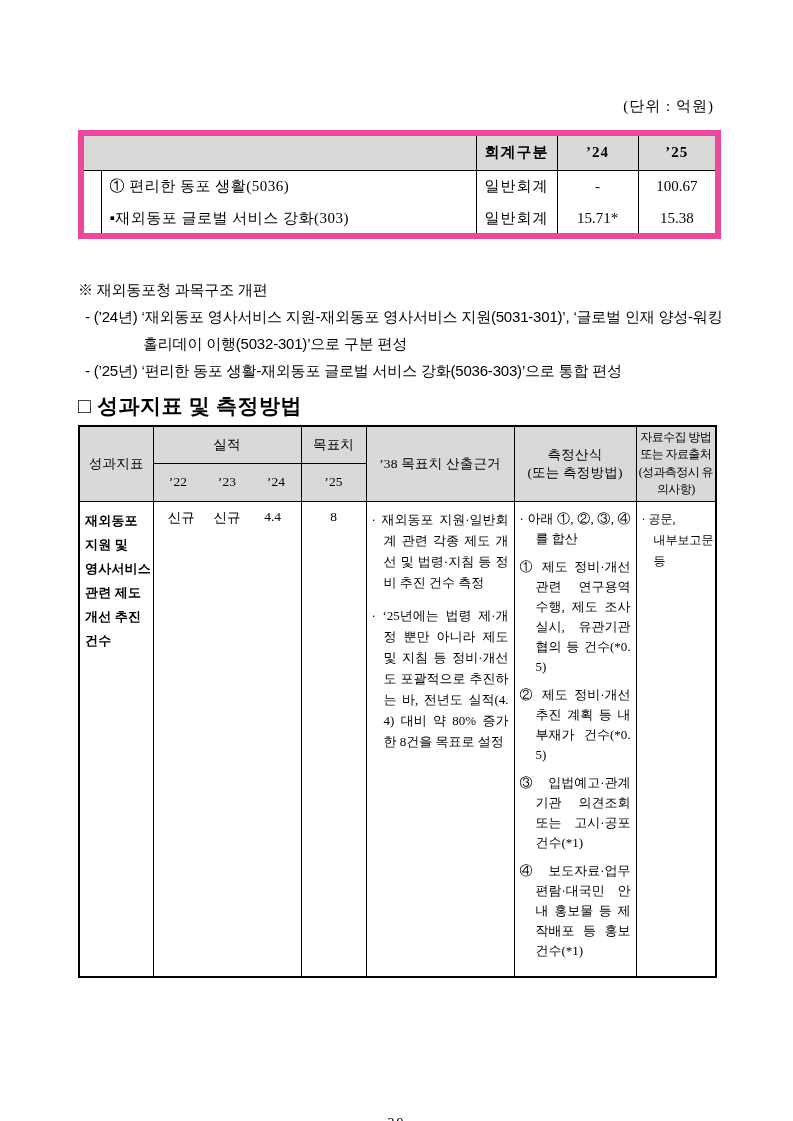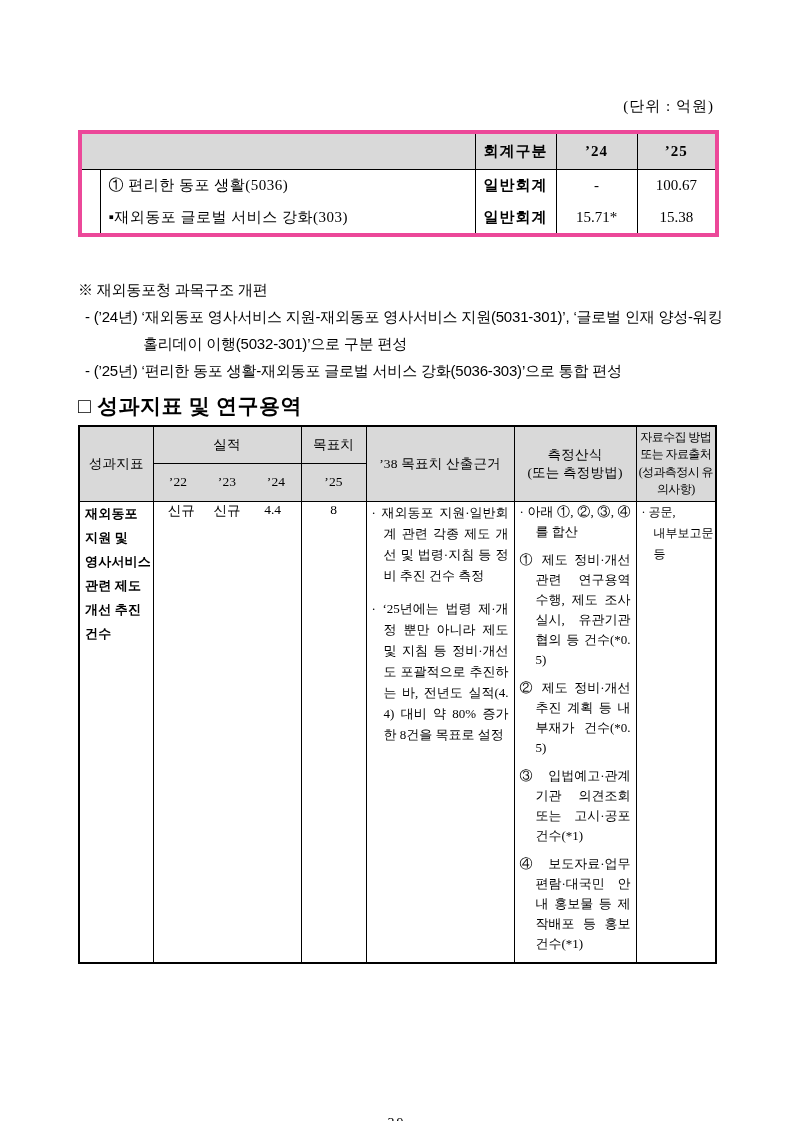--- a/index.html
+++ b/index.html
@@ -23,34 +23,34 @@
     position:absolute; top:97px; right:79px;
     font-size:15px; letter-spacing:1px;
   }
 
   table { border-collapse:collapse; table-layout:fixed; }
   td, th { border:1px solid #000; font-weight:normal; }
 
   
   #table1 {
     position:absolute; left:78px; top:130px; width:637px;
-    border:4px solid #ec4899;
+    border:6px solid #ec4899;
     font-size:15px;
   }
   #table1 .hdr {
     background:#d9d9d9; text-align:center; font-weight:bold;
     height:37px; letter-spacing:1px;
   }
   #table1 .group-row td {
     height:34px; font-weight:bold; padding-left:3px; letter-spacing:0.3px;
   }
   #table1 .data-row td { height:33px; }
   #table1 .data-row .indent { border-bottom:0; border-top:0; }
   #table1 .data-row .iname  { padding-left:8px; letter-spacing:0.5px; border-bottom:0; border-top:0; }
-  #table1 .data-row .acct   { text-align:center; border-bottom:0; border-top:0; letter-spacing:1px;font-weight:bold; }
+  #table1 .data-row .acct   { text-align:center; border-bottom:0; border-top:0; letter-spacing:1px; }
   #table1 .data-row .num    { text-align:center; border-bottom:0; border-top:0; }
   #table1 .data-row.first td { border-top:1px solid #000; }
   #table1 .data-row.last td  { border-bottom:2px solid #000; }
 
   
   .notes {
     position:absolute; left:78px; top:276px; width:652px;
     font-family:"Liberation Sans", sans-serif;
     font-size:15px; line-height:27px; letter-spacing:-0.2px;
   }
@@ -66,21 +66,21 @@
   #table2 th {
     background:#d9d9d9; text-align:center; font-weight:normal;
     letter-spacing:0.2px;
   }
   #table2 .hr1 th { height:37px; }
   #table2 .hr2 th { height:38px; }
   #table2 th.src-hdr { font-size:12px; letter-spacing:-0.6px; line-height:1.45; padding:2px 1px; }
   #table2 .years { display:flex; }
   #table2 .years span { flex:1; text-align:center; }
 
-  #table2 .body-row td { height:360px; vertical-align:top; padding:0 5px; }
+  #table2 .body-row td { height:360px; vertical-align:top; padding:7px 5px; }
   #table2 .ind-cell {
     font-weight:bold; font-size:13px; line-height:24px;
     word-break:keep-all; letter-spacing:0.2px;
   }
   #table2 .act-cell { padding:6px 0; }
   #table2 .act-cell .years span { font-size:13.5px; }
   #table2 .tgt-cell { text-align:center; }
   #table2 .basis-cell p {
     font-size:13px; line-height:21px; text-align:justify;
     word-break:break-all; padding-left:12px; text-indent:-12px;
@@ -142,21 +142,21 @@
     </tr>
   </tbody>
     </table>
 
   <div class="notes">
     <div class="note-head">※ 재외동포청 과목구조 개편</div>
     <div class="note-item">- (’24년) ‘재외동포 영사서비스 지원-재외동포 영사서비스 지원(5031-301)’, ‘글로벌 인재 양성-워킹홀리데이 이행(5032-301)’으로 구분 편성</div>
     <div class="note-item">- (’25년) ‘편리한 동포 생활-재외동포 글로벌 서비스 강화(5036-303)’으로 통합 편성</div>
   </div>
 
-  <div id="title2" class="sec-title">□ 성과지표 및 연구용역</div>
+  <div id="title2" class="sec-title">□ 성과지표 및 측정방법</div>
 
   <table id="table2">
     <colgroup>
       <col style="width:74px">
         <col style="width:148px">
         <col style="width:65px">
       <col style="width:148px">
         <col style="width:122px">
         <col style="width:80px">
     </colgroup>

